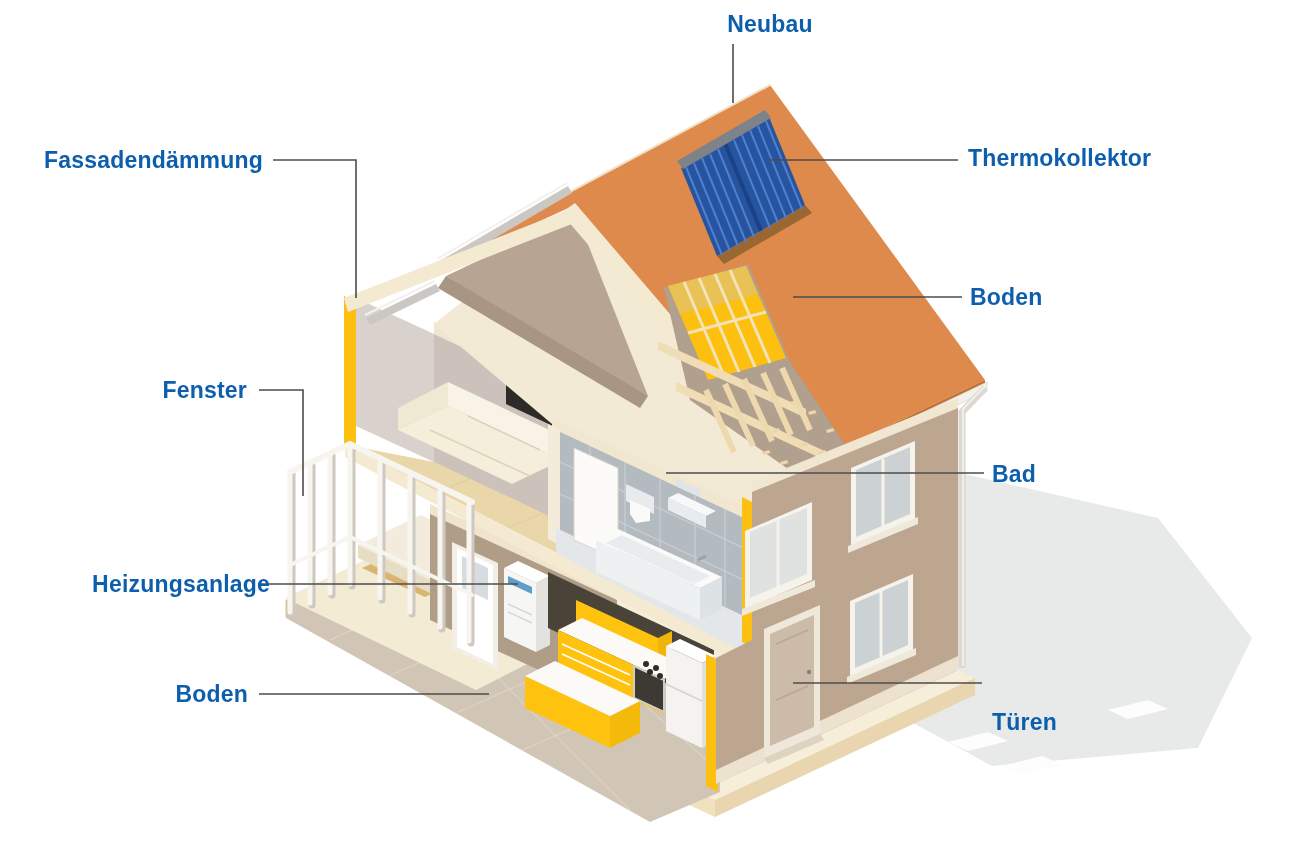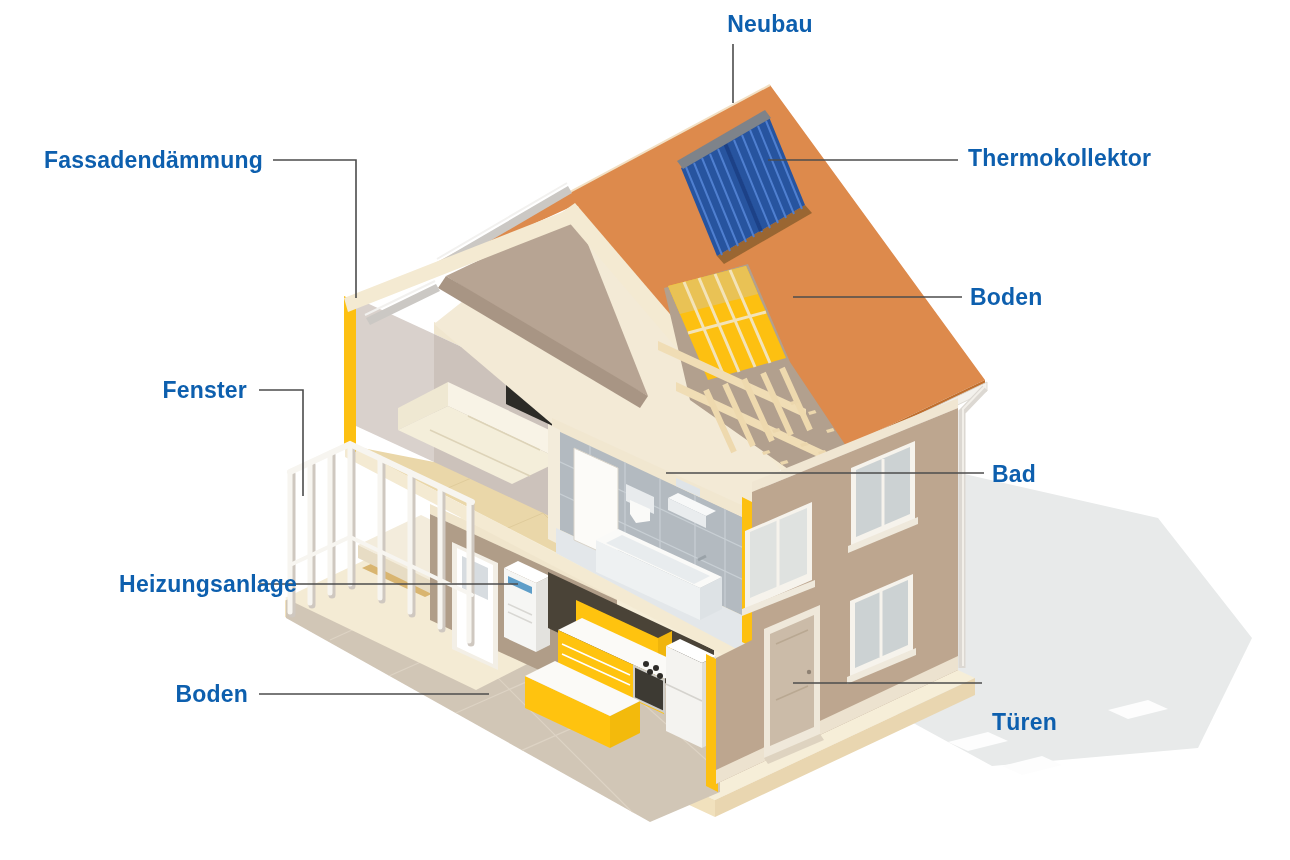--- a/index.html
+++ b/index.html
@@ -280,17 +280,17 @@
     <path d="M982,683 L793,683"></path>
   </g>
 </svg>
 
 <div class="callout center" style="left:770px;top:10px">Neubau</div>
 <div class="callout" style="right:1027px;top:146px;text-align:right">Fassadendämmung</div>
 <div class="callout" style="left:968px;top:144px">Thermokollektor</div>
 <div class="callout" style="left:970px;top:283px">Boden</div>
 <div class="callout" style="right:1043px;top:376px;text-align:left">Fenster</div>
 <div class="callout" style="left:992px;top:460px">Bad</div>
-<div class="callout" style="right:993px;top:570px;text-align:left">Heizungsanlage</div>
+<div class="callout" style="right:1020px;top:570px;text-align:left">Heizungsanlage</div>
 <div class="callout" style="right:1042px;top:680px;text-align:center">Boden</div>
 <div class="callout" style="left:992px;top:708px">Türen</div>
 
 </div>
 
 </body></html>

